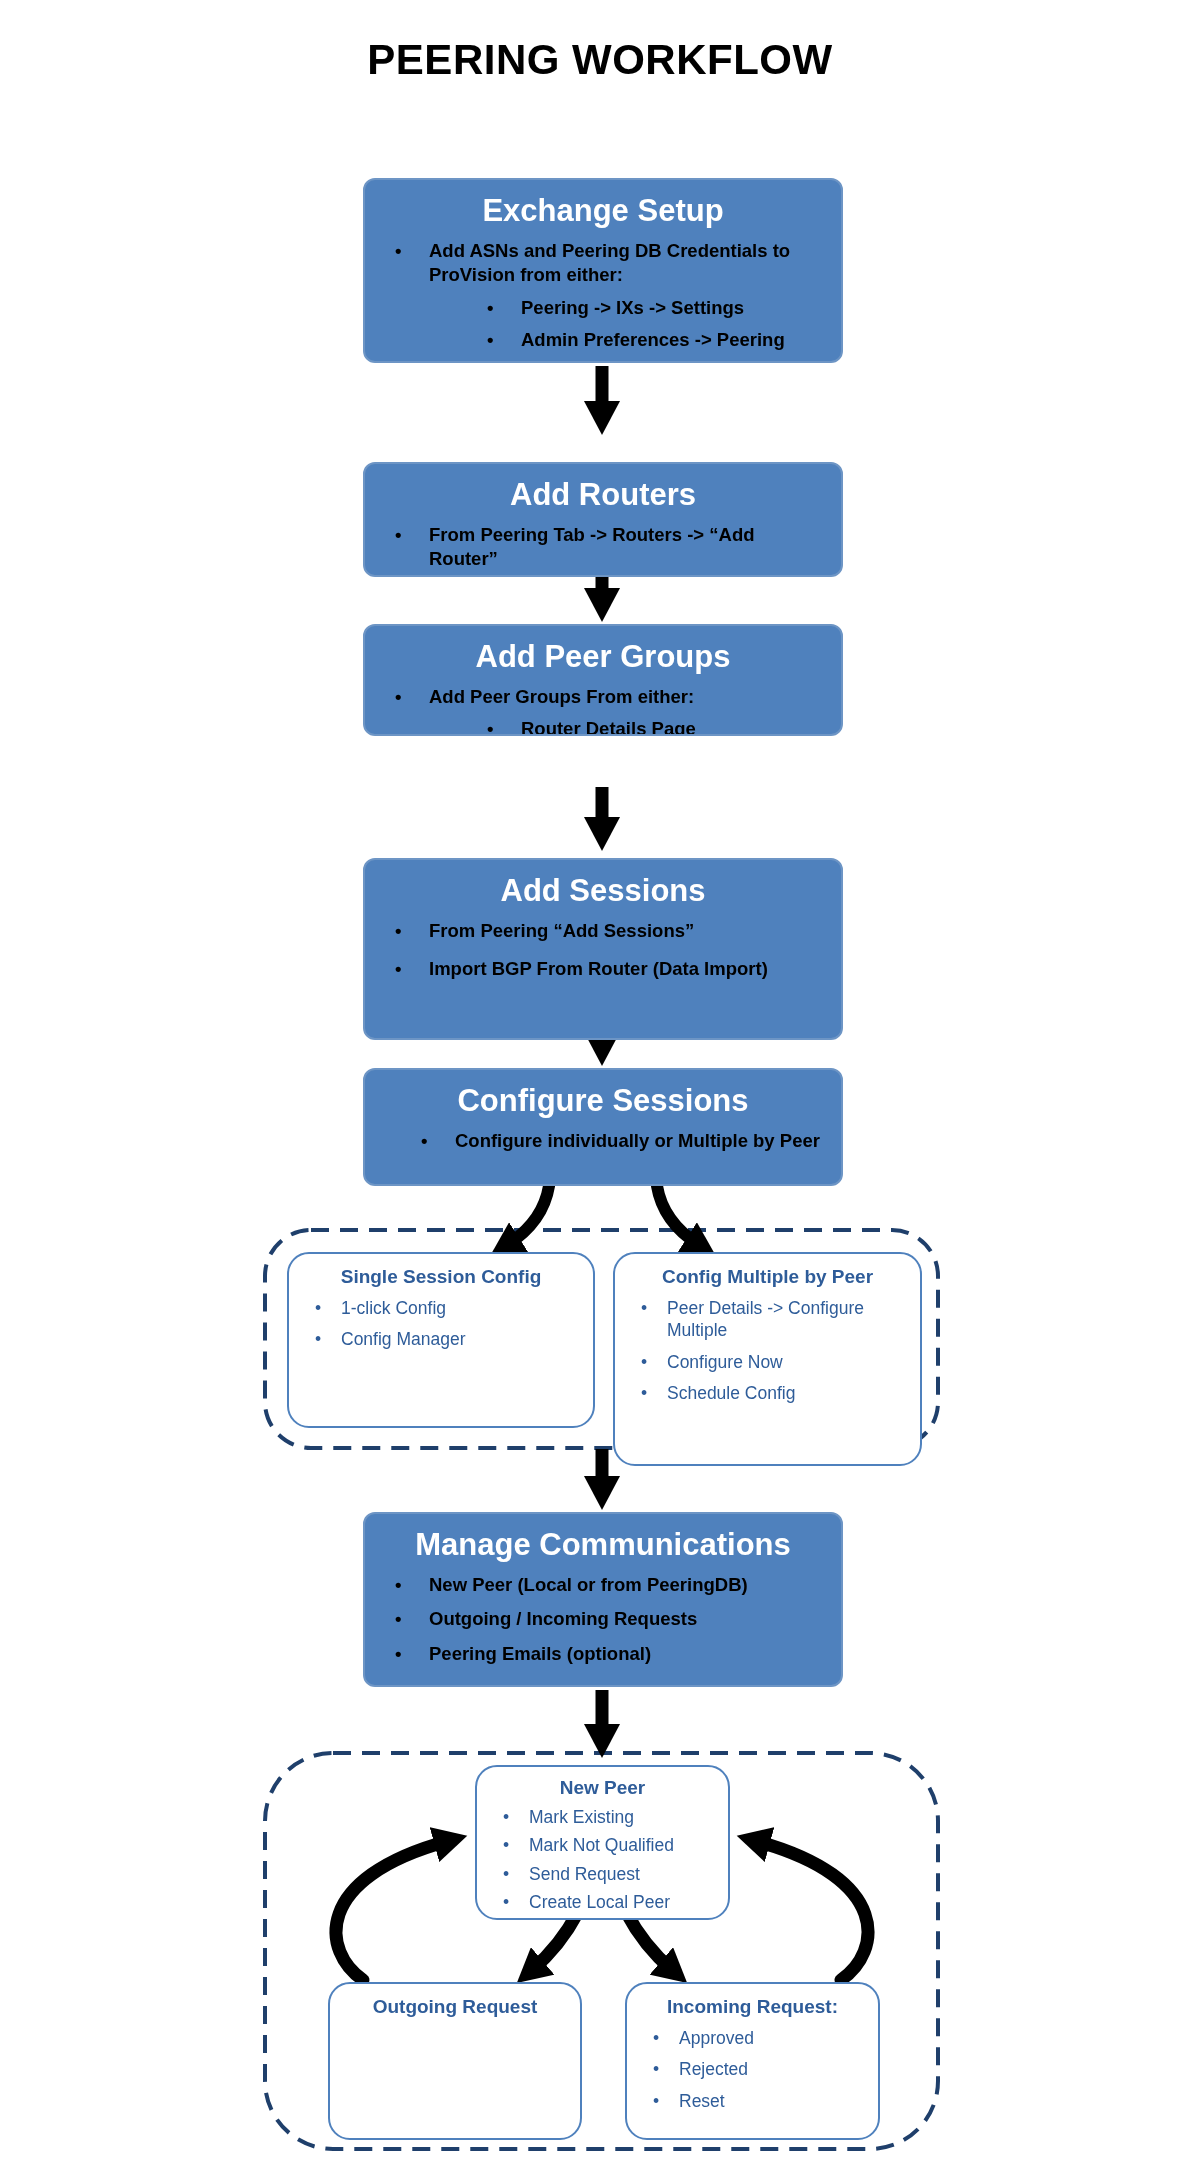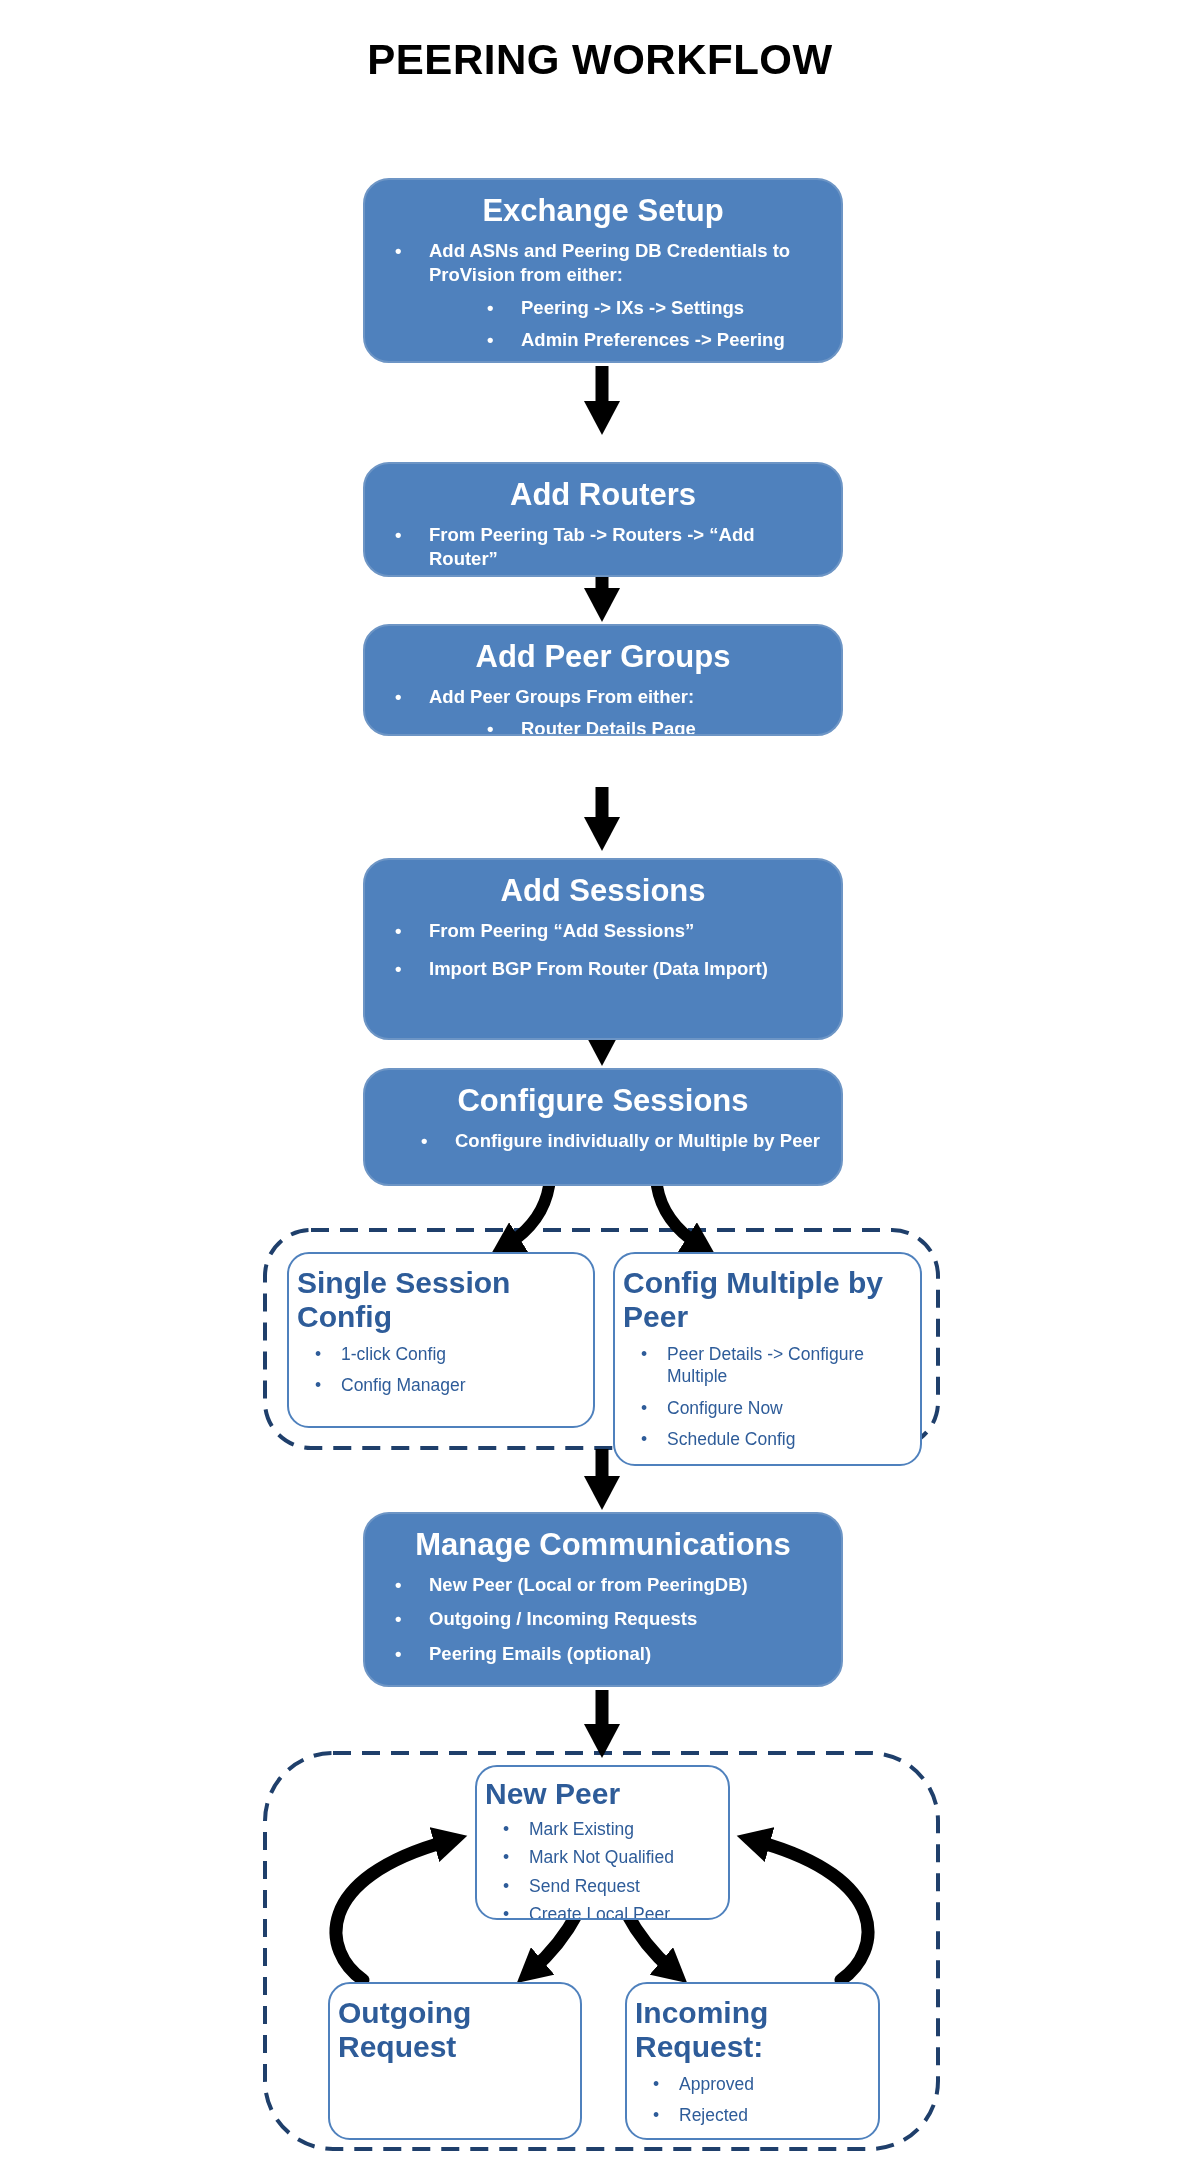--- a/index.html
+++ b/index.html
@@ -10,37 +10,37 @@
   }
   .page-title{
     position:absolute;top:36px;left:0;width:1200px;text-align:center;
     font-size:42px;font-weight:600;color:#000;letter-spacing:0.5px;margin:0;
   }
   .arrows{position:absolute;top:0;left:0;pointer-events:none;}
 
   
   .bluebox{
     position:absolute;left:363px;width:480px;box-sizing:border-box;
-    background:#4F81BD;border:2px solid #6D95C5;border-radius:26px;
+    background:#4F81BD;border:2px solid #6D95C5;border-radius:12px;
     overflow:hidden;
   }
   .bb-title{font-size:31px;font-weight:700;color:#fff;text-align:center;margin:13px 10px 10px;}
   .bb-list{list-style:none;margin:0;padding:0 20px 0 30px;}
-  .bb-list li{display:flex;color:#ffffff;font-weight:600;font-size:18.5px;line-height:1.32;margin-bottom:8px;}
+  .bb-list li{display:flex;color:#000000;font-weight:600;font-size:18.5px;line-height:1.32;margin-bottom:8px;}
   .bb-list li::before{content:"•";flex:0 0 34px;}
   .bb-list li.l2{margin-left:92px;}
   .gap-lg li{margin-bottom:14px;}
   .gap-md li{margin-bottom:10px;}
 
   
   .subbox{
     position:absolute;box-sizing:border-box;background:#ffffff;
     border:2.5px solid #4F81BD;border-radius:22px;overflow:hidden;
   }
-  .sb-title{font-size:30px;font-weight:700;text-align:left;color:#2E5C99;margin:12px 8px 9px;}
+  .sb-title{font-size:19px;font-weight:700;text-align:center;color:#2E5C99;margin:12px 8px 9px;}
   .sb-list{list-style:none;margin:0;padding:0 14px 0 26px;}
   .sb-list li{display:flex;color:#2E5C99;font-size:17.5px;line-height:1.28;margin-bottom:9px;}
   .sb-list li::before{content:"•";flex:0 0 26px;}
   .tight li{margin-bottom:6px;}
 </style>
 </head>
 <body>
 
 <div class="canvas">
 

